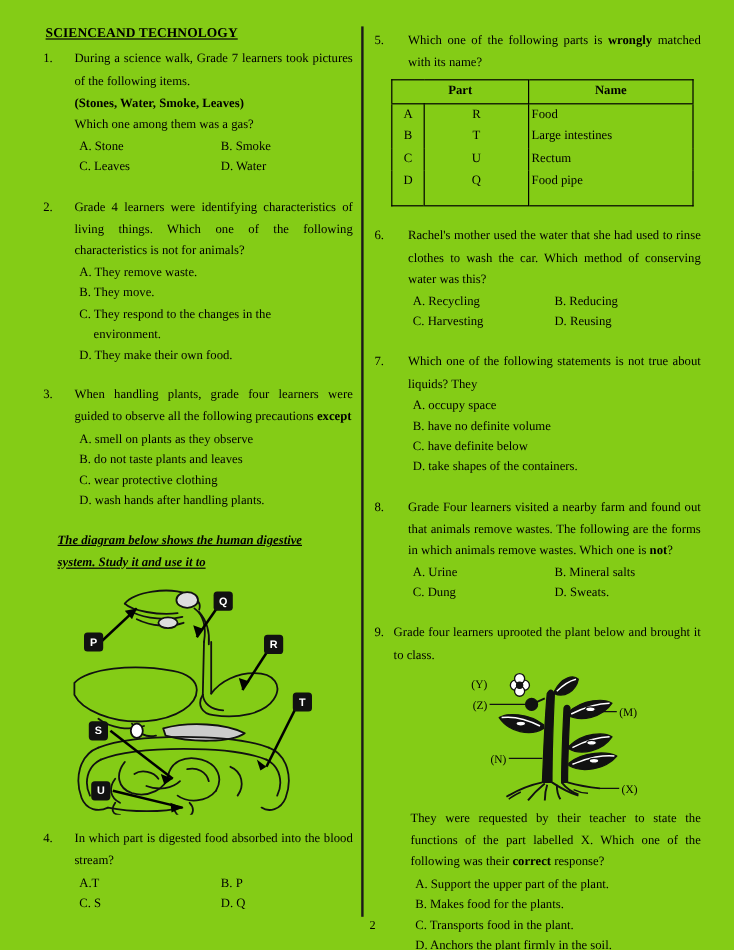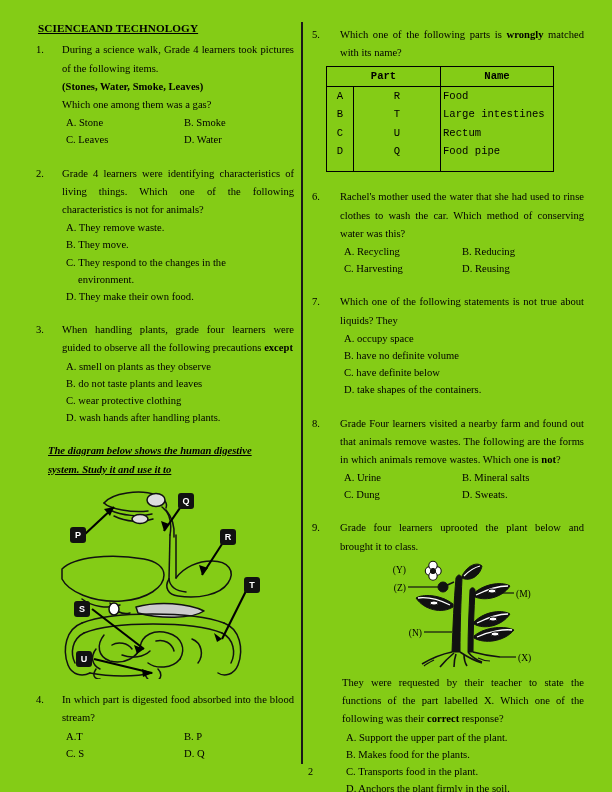--- a/index.html
+++ b/index.html
@@ -99,25 +99,24 @@
     font-style: italic;
     text-decoration: underline;
     font-size: 10.6px;
     line-height: 1.75;
     margin: 16px 0 4px 12px;
     width: 222px;
   }
   
   table.parts-table {
     border-collapse: collapse;
-    width: 228px;
+    width: 252px;
     margin: 4px 0 0 14px;
     font-size: 10.6px;
     border: 1.4px solid #000;
-    font-family: Liberation Mono, monospace;
   }
   table.parts-table th,
   table.parts-table td {
     padding: 1px 2px;
     line-height: 1.55;
     vertical-align: top;
   }
   th.th-part {
     border-bottom: 1.2px solid #000;
     border-right: 1.2px solid #000;
@@ -186,21 +185,21 @@
 
   <div id="col-divider"></div>
 
   <div class="col" id="col-left">
 
     <div class="paper-title">SCIENCEAND TECHNOLOGY</div>
 
     <div class="q">
       <span class="q-num">1.</span>
       <div class="q-body">
-        <div class="q-stem">During a science walk, Grade 4 learners took pictures of the following items.</div>
+        <div class="q-stem">During a science walk, Grade 7 learners took pictures of the following items.</div>
         <div class="bold">(Stones, Water, Smoke, Leaves)</div>
         <div>Which one among them was a gas?</div>
         <div class="opts opt-grid">
           <div class="opt-row">
             <span class="opt-a">A. Stone</span>
             <span class="opt-b">B. Smoke</span>
           </div>
           <div class="opt-row">
             <span class="opt-a">C. Leaves</span>
             <span class="opt-b">D. Water</span>
@@ -438,21 +437,21 @@
           <div class="opt-row">
             <span class="opt-a">C. Dung</span>
             <span class="opt-b">D. Sweats.</span>
           </div>
         </div>
       </div>
     </div>
 
     <div class="q" style="margin-top:16px">
       <span class="q-num">9.</span>
-      <div class="q-body" style="margin-left:28px">
+      <div class="q-body" style="margin-left:16px">
         <div class="q-stem">Grade four learners uprooted the plant below and brought it to class.</div>
       </div>
 
       <div class="diagram-wrap">
         <svg id="plant-diagram" viewBox="0 0 176 108">
           <g fill="#111" stroke="#111" stroke-width="1" stroke-linejoin="round">
 
             <path d="M82 18 C80 40 79 66 78 92 L86 92 C86 66 87 40 88 18 C86 14 84 14 82 18 Z"></path>
 
             <path d="M96 30 C95 50 94 72 94 92 L99 92 C99 72 100 50 101 30 C100 27 97 27 96 30 Z"></path>

